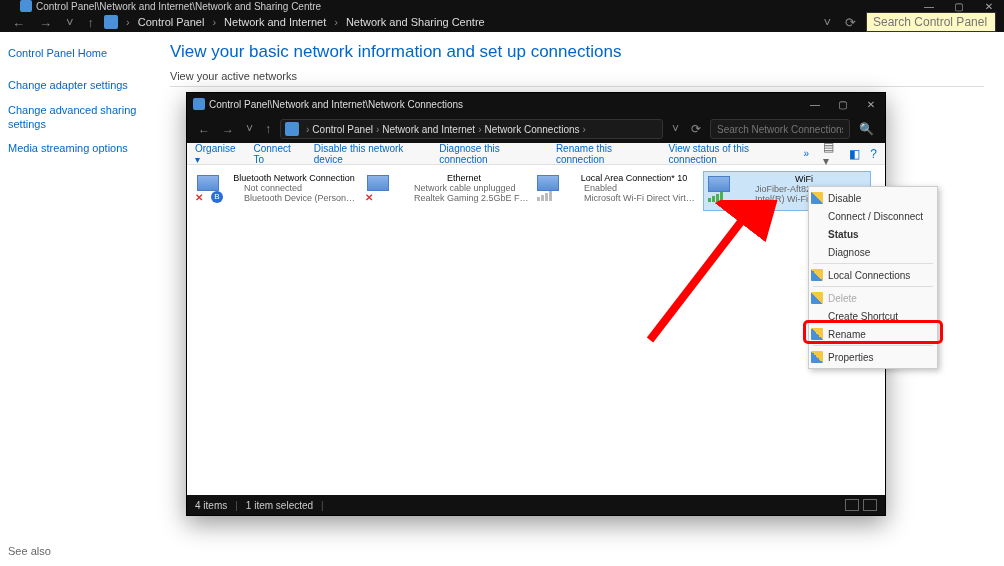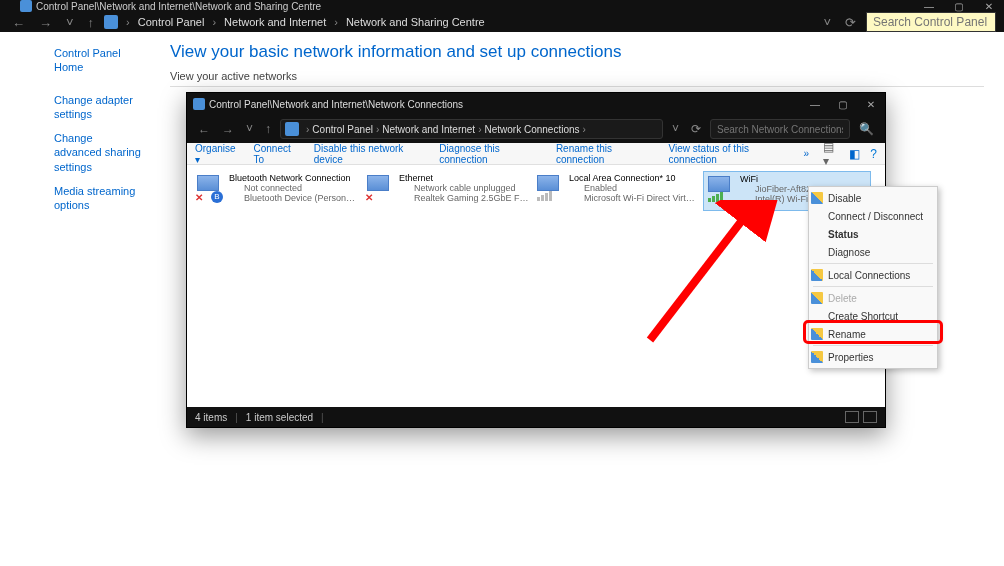--- a/index.html
+++ b/index.html
@@ -12,32 +12,32 @@
   .outer-titlebar .controls span { width: 30px; text-align: center; color: #aaa; font-size: 10px; }
   .outer-nav { height: 30px; background: #111; display: flex; align-items: center; padding: 0 8px; gap: 6px; color: #ddd; font-size: 11px; }
   .outer-nav .arrow { color: #888; font-size: 13px; padding: 0 4px; }
   .outer-nav .crumb { color: #ddd; }
   .outer-nav .chev { color: #888; margin: 0 2px; }
   .outer-nav .right { margin-left: auto; display: flex; align-items: center; gap: 6px; }
   .outer-nav input { background: #fef9c3; border: 1px solid #333; color: #888; font-size: 12px; height: 20px; padding: 0 6px; width: 130px; }
 
   .outer-body { flex: 1; background: #fff; display: flex; position: relative; }
   .outer-sidebar { width: 150px; padding: 14px 8px; font-size: 11px; color: #0066cc; }
-  .outer-sidebar .item { margin-bottom: 10px; cursor: pointer; line-height: 1.3; margin-left: 46px; }
+  .outer-sidebar .item { margin-bottom: 10px; cursor: pointer; line-height: 1.3; }
   .outer-sidebar .sep { height: 380px; }
   .outer-sidebar .see-also { color: #666; font-size: 11px; margin-bottom: 8px; }
 
   .outer-main { flex: 1; padding: 10px 20px; font-size: 11px; }
   .outer-main h2 { color: #0066cc; font-size: 17px; font-weight: 400; margin-bottom: 8px; }
   .outer-main .fieldset-title { color: #444; font-size: 11px; }
   .outer-main .fieldset-line { border-top: 1px solid #ddd; margin-top: 4px; }
 
   
   .inner-window {
-    position: absolute; left: 186px; top: 92px; width: 700px; height: 336px;
+    position: absolute; left: 186px; top: 92px; width: 700px; height: 424px;
     background: #fff; border: 1px solid #000; box-shadow: 0 8px 24px rgba(0,0,0,.4);
     display: flex; flex-direction: column;
   }
   .inner-titlebar { height: 22px; background: #111; color: #ddd; display: flex; align-items: center; font-size: 10px; padding-left: 6px; }
   .inner-titlebar .controls { margin-left: auto; display: flex; }
   .inner-titlebar .controls span { width: 28px; text-align: center; color: #aaa; }
   .inner-nav { height: 28px; background: #111; display: flex; align-items: center; padding: 0 8px; gap: 6px; color: #ddd; font-size: 10px; }
   .inner-nav .arrow { color: #888; font-size: 12px; padding: 0 3px; }
   .inner-nav .crumb-box { display: flex; align-items: center; flex: 1; background: #1a1a1a; border: 1px solid #333; height: 20px; padding: 0 4px; border-radius: 3px; }
   .inner-nav .crumb-box .cicon { width: 14px; height: 14px; background: #4a90d9; margin-right: 4px; border-radius: 2px; }
@@ -55,21 +55,21 @@
   .net-item { width: 168px; height: 40px; display: flex; gap: 4px; font-size: 9px; padding: 2px; }
   .net-item.selected { background: #cce4f7; border: 1px solid #7dbaec; }
   .net-icon { width: 30px; height: 30px; position: relative; flex-shrink: 0; }
   .net-icon .mon { width: 22px; height: 16px; background: linear-gradient(#8cb4ea,#5a8fd6); border: 1px solid #4a7ec8; position: absolute; top: 2px; left: 2px; }
   .net-icon .bars { position: absolute; bottom: 2px; left: 2px; display: flex; gap: 1px; align-items: flex-end; }
   .net-icon .bars i { width: 3px; background: #4caf50; display: block; }
   .net-icon .bars.grey i { background: #bbb; }
   .net-icon .bt { width: 12px; height: 12px; background: #2a6fd6; border-radius: 50%; position: absolute; bottom: 0; right: 2px; color: #fff; font-size: 8px; text-align: center; line-height: 12px; }
   .net-icon .x { position: absolute; bottom: 0; left: 0; color: #d33; font-size: 10px; font-weight: bold; }
   .net-text { flex: 1; overflow: hidden; }
-  .net-text .name { color: #000; }
+  .net-text .name { color: #000; text-align: center; }
   .net-text .sub { color: #666; white-space: nowrap; overflow: hidden; text-overflow: ellipsis; padding-left: 15px; }
 
   .inner-status { height: 20px; background: #111; color: #ccc; font-size: 10px; display: flex; align-items: center; padding: 0 8px; gap: 4px; }
   .inner-status .divider { color: #555; margin: 0 4px; }
   .inner-status .right { margin-left: auto; display: flex; gap: 4px; }
   .inner-status .right span { width: 14px; height: 12px; border: 1px solid #666; display: inline-block; }
 
   
   .ctx-menu {
     position: absolute; left: 808px; top: 186px; width: 130px;

